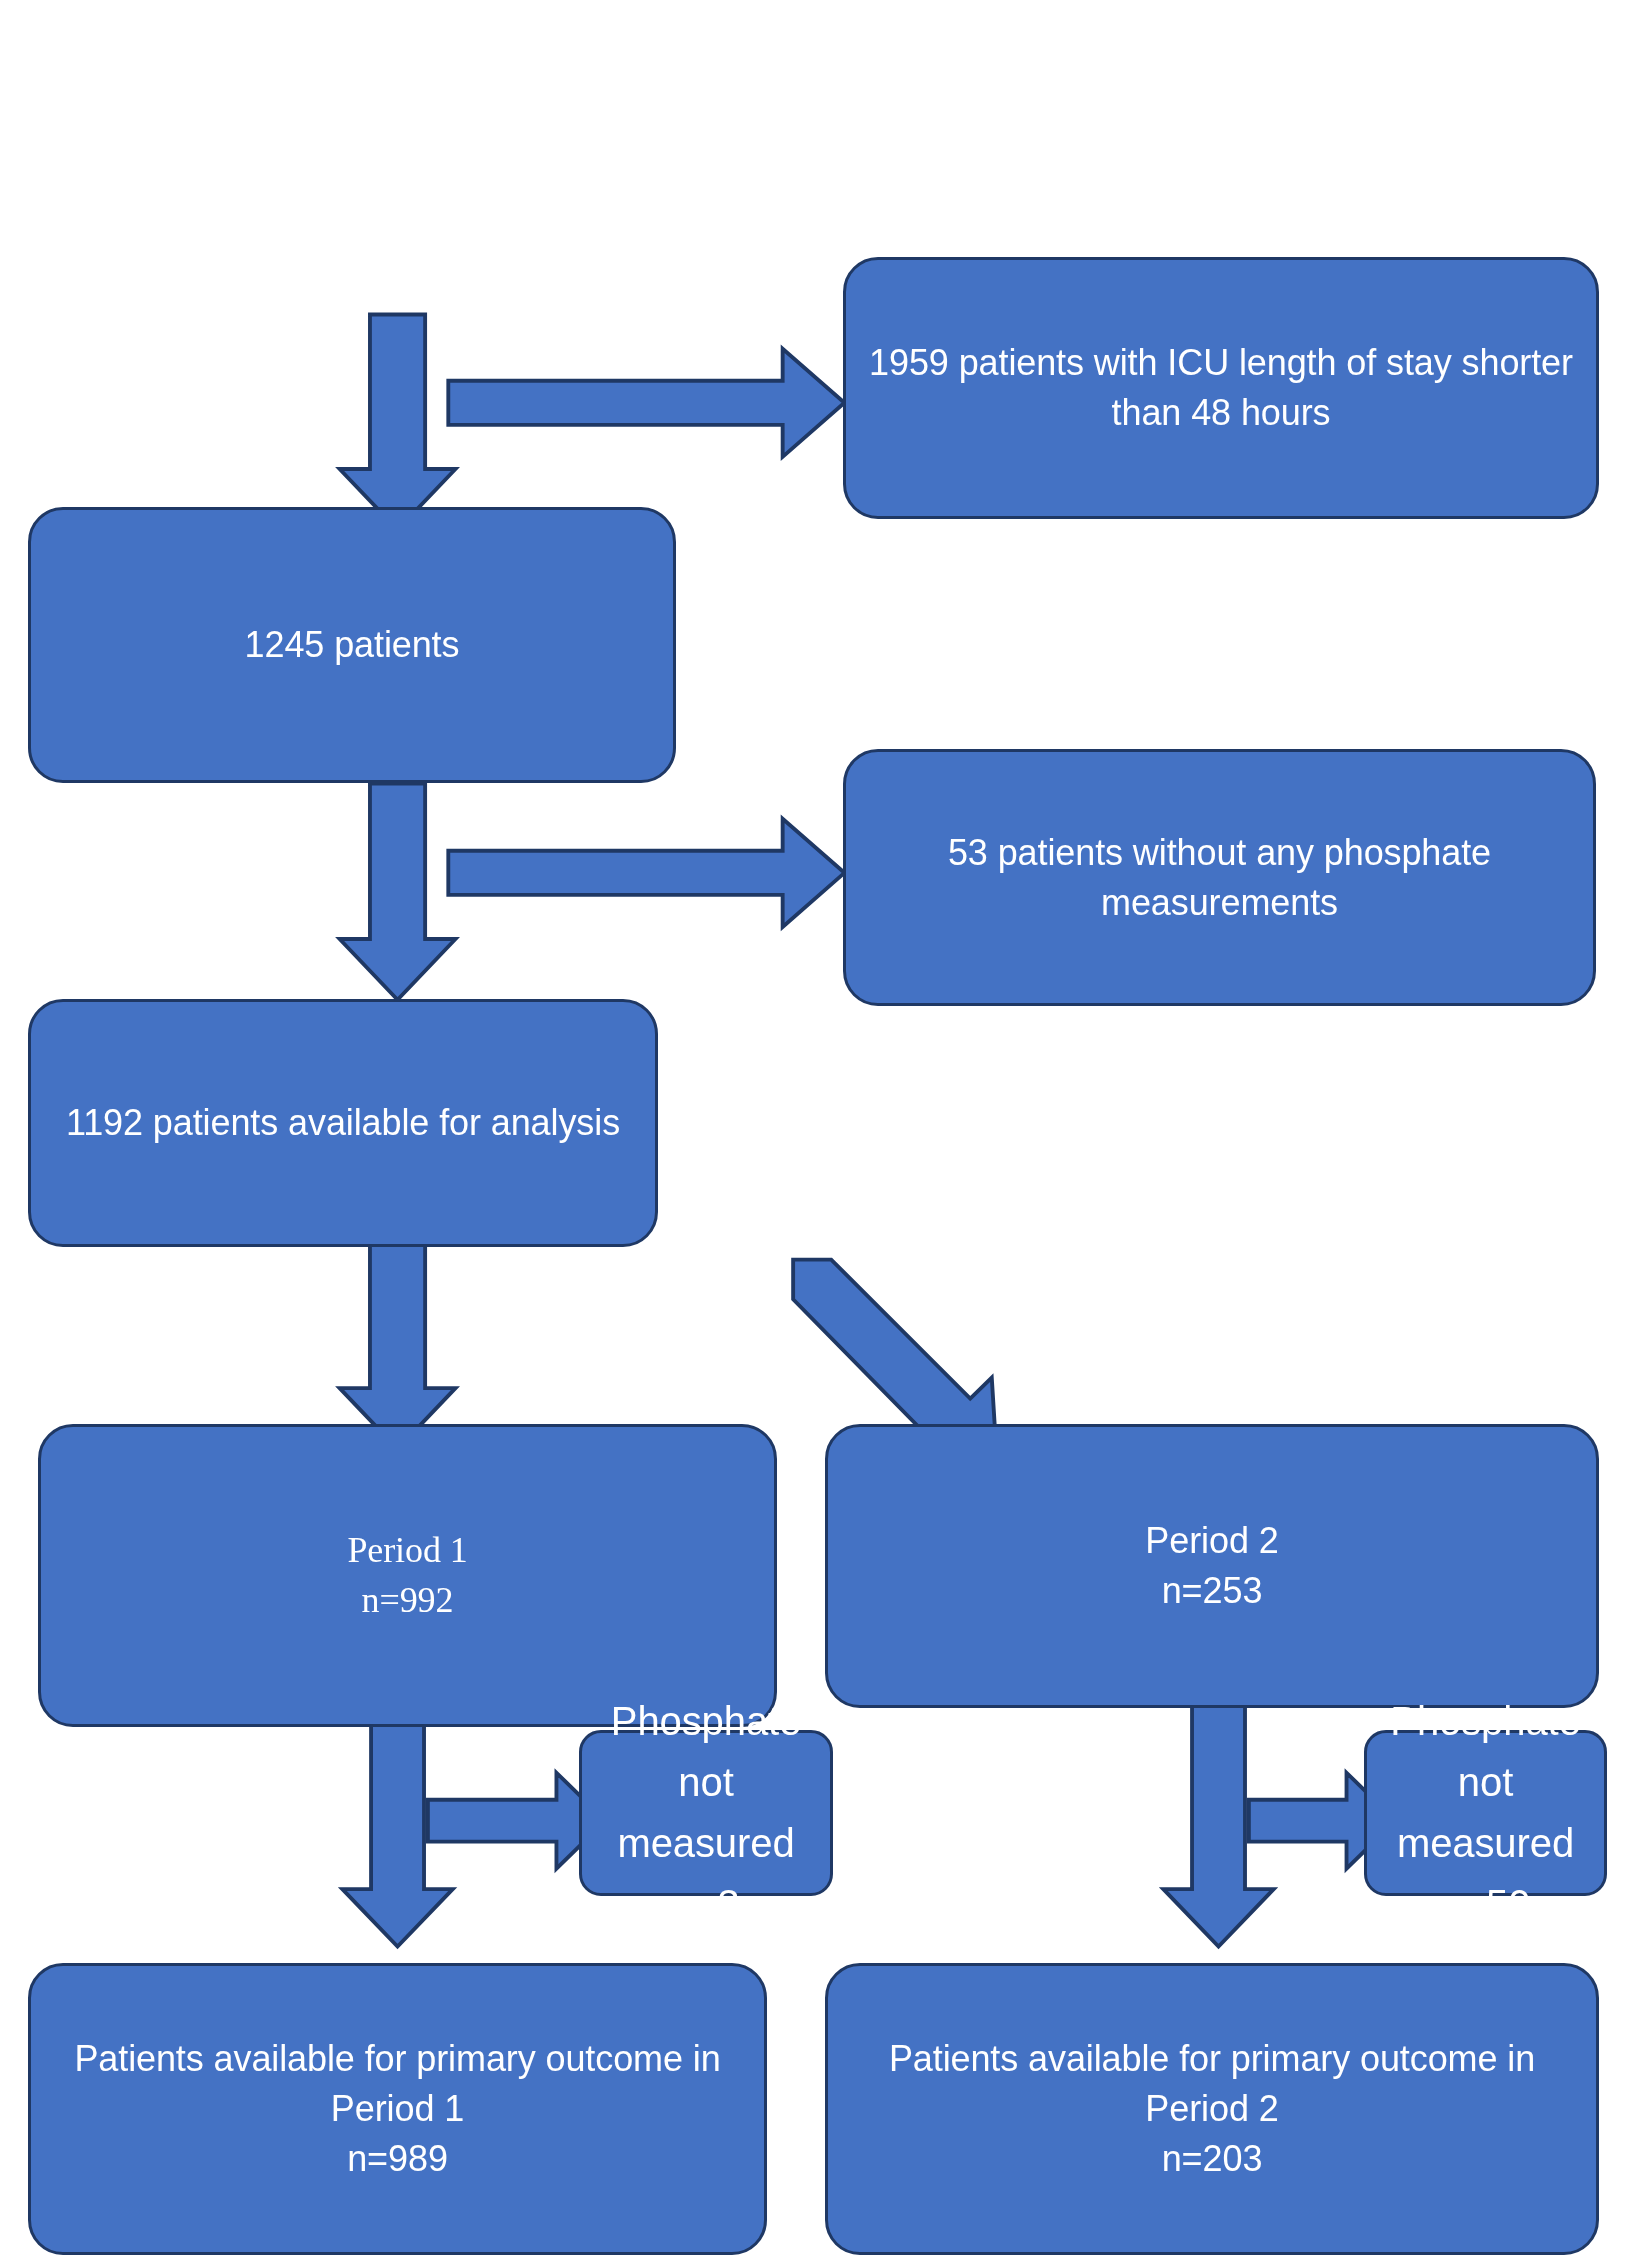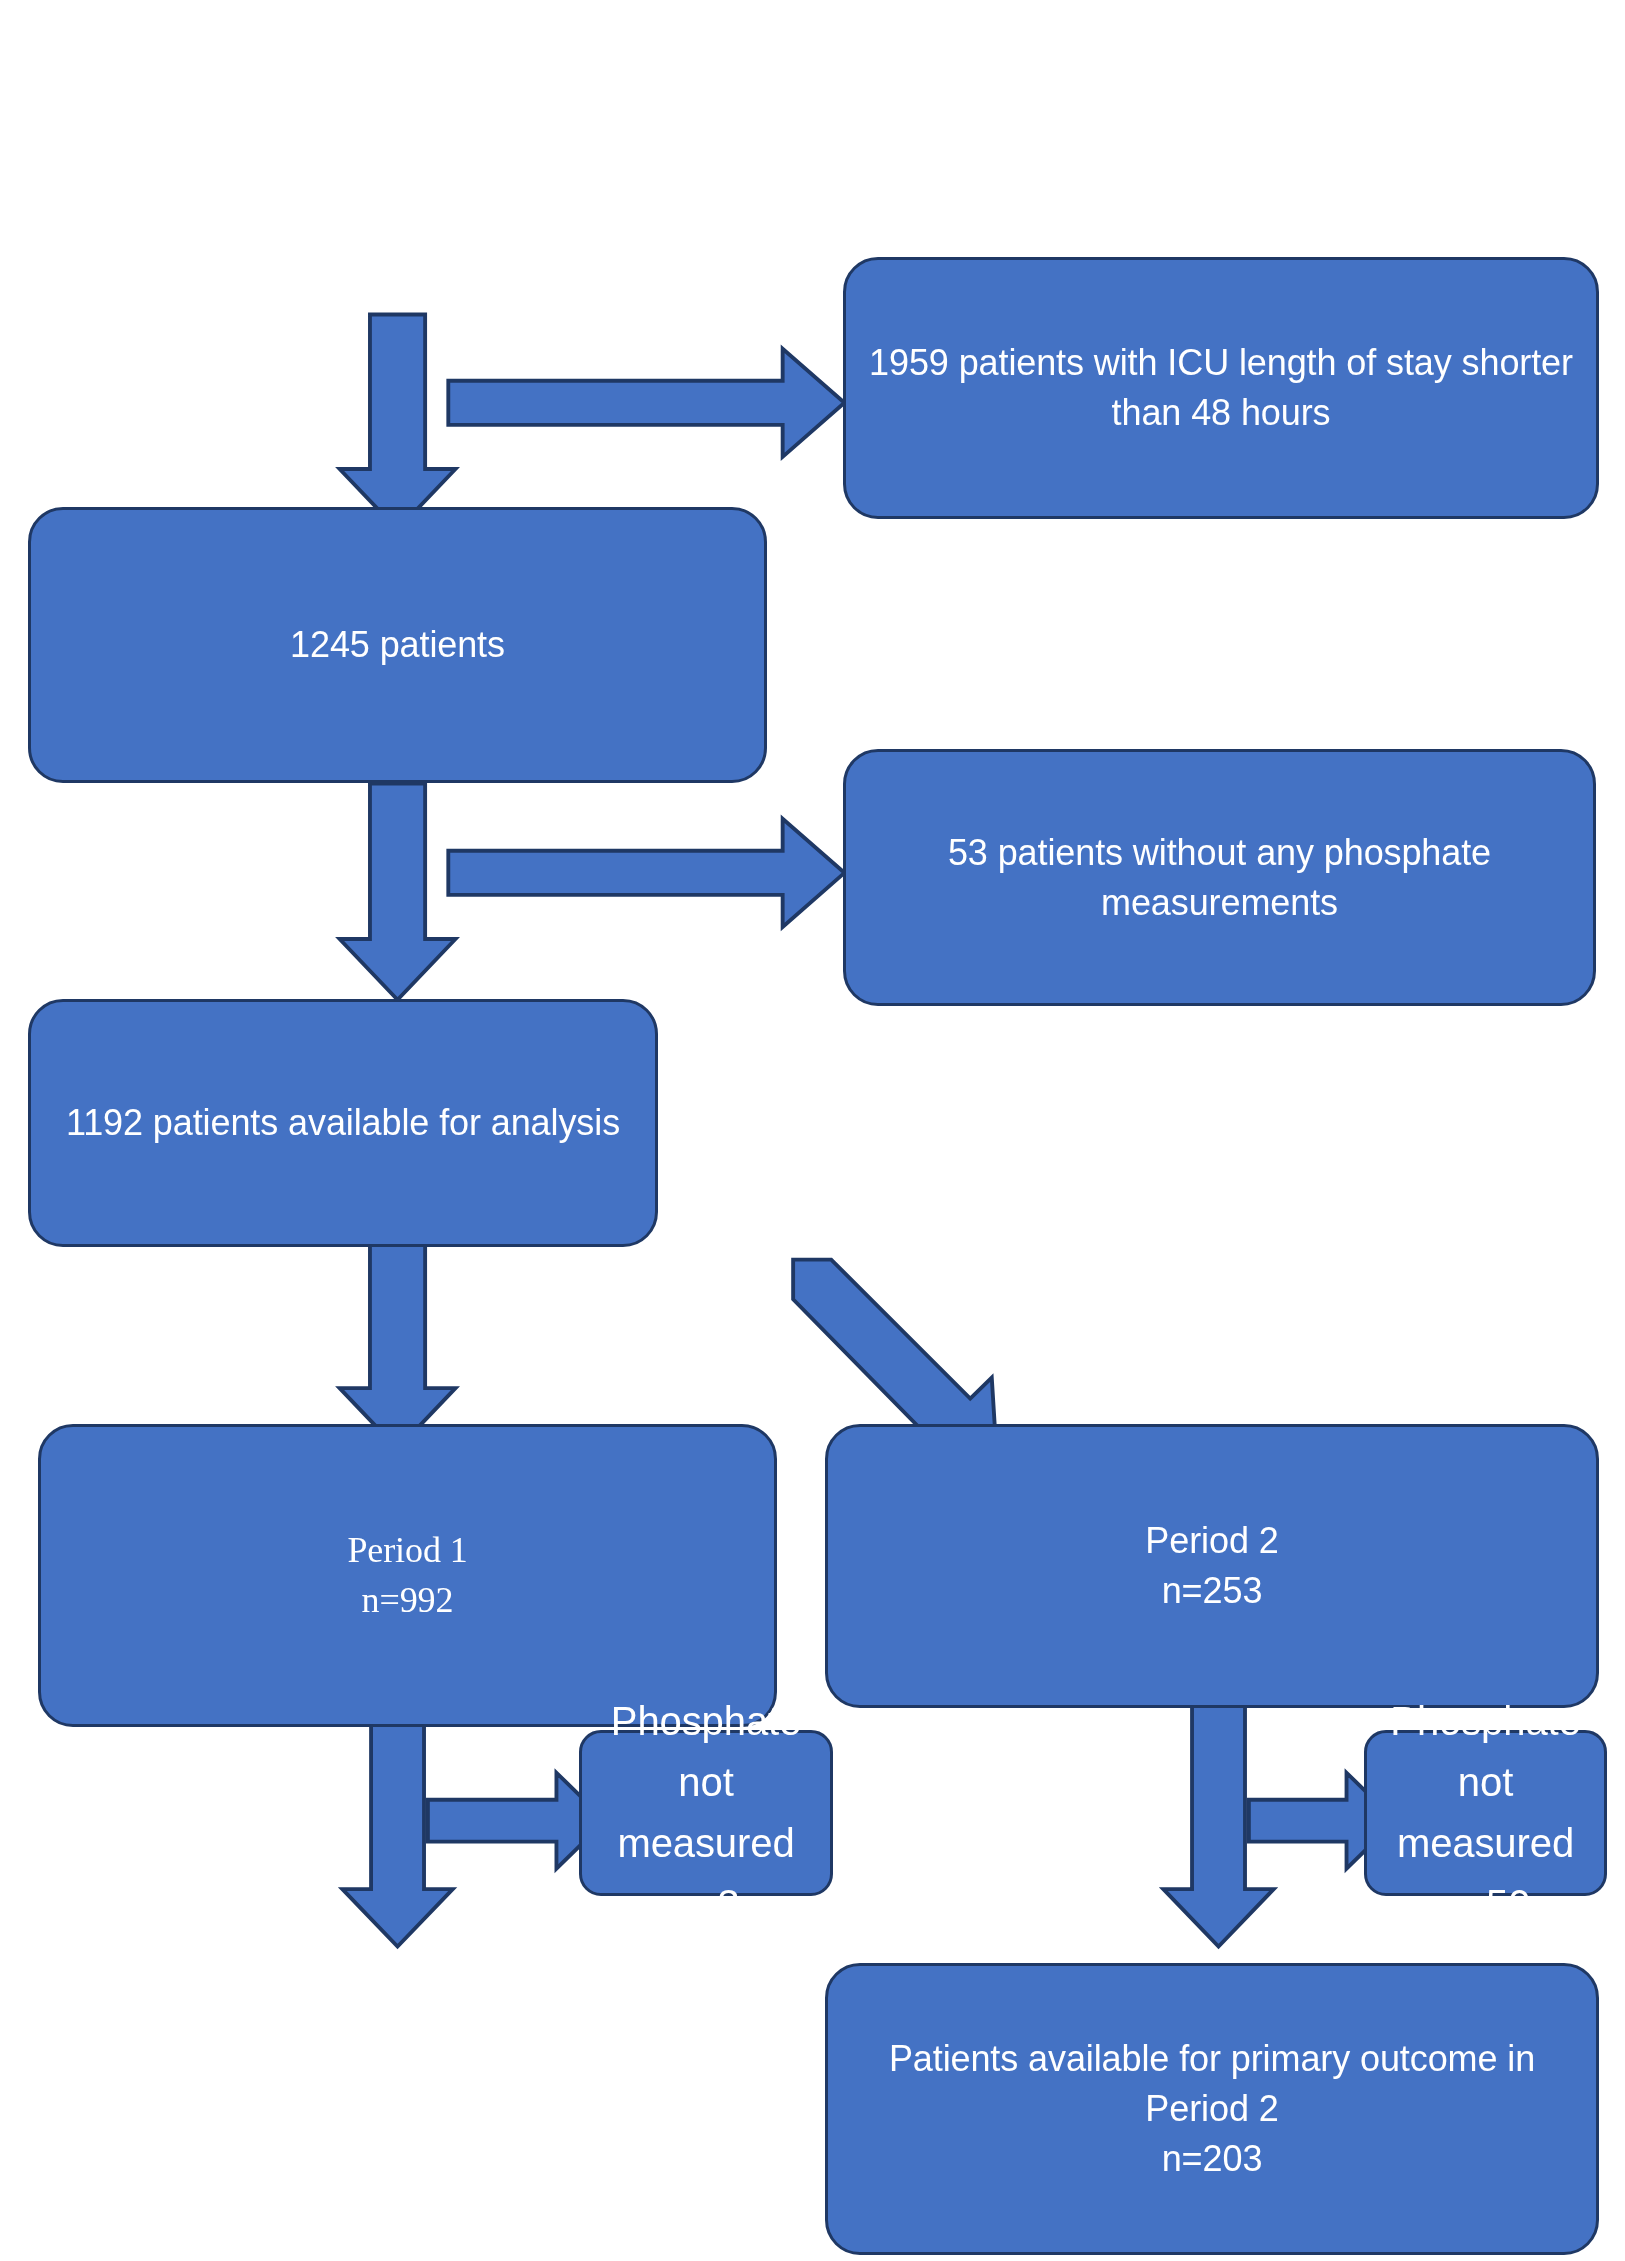--- a/index.html
+++ b/index.html
@@ -88,21 +88,21 @@
     <polygon class="arrow-shape" points="2160,3048 2256,3048 2256,3424 2308,3424 2208,3528 2108,3424 2160,3424"></polygon>
 
     <polygon class="arrow-shape" points="2263,3262 2440,3262 2440,3213 2529,3300 2440,3387 2440,3338 2263,3338"></polygon>
   </svg>
 
 
   <div class="node big" style="left:843px; top:257px; width:756px; height:262px;">
     <span class="txt">1959 patients with ICU length of stay shorter than 48 hours</span>
   </div>
 
-  <div class="node big" style="left:28px; top:507px; width:739px; height:276px;">
+  <div class="node big" style="left:28px; top:507px; width:648px; height:276px;">
     <span class="txt">1245 patients</span>
   </div>
 
   <div class="node big" style="left:843px; top:749px; width:753px; height:257px;">
     <span class="txt">53 patients without any phosphate measurements</span>
   </div>
 
   <div class="node big" style="left:28px; top:999px; width:630px; height:248px;">
     <span class="txt">1192 patients available for analysis</span>
   </div>
@@ -124,20 +124,24 @@
 n=3</span>
   </div>
 
   <div class="node small" style="left:1356px; top:1730px; width:243px; height:166px;">
     <span class="txt">Phosphate
 not
 measured
 n=50</span>
   </div>
 
+  <div class="node big" style="left:28px; top:1963px; width:739px; height:292px;">
+    <span class="txt">Patients available for primary outcome in Period 1
+n=989</span>
+  </div>
 
   <div class="node big" style="left:825px; top:1963px; width:774px; height:292px;">
     <span class="txt">Patients available for primary outcome in Period 2
 n=203</span>
   </div>
 
 </div>
 
 
 </body></html>

